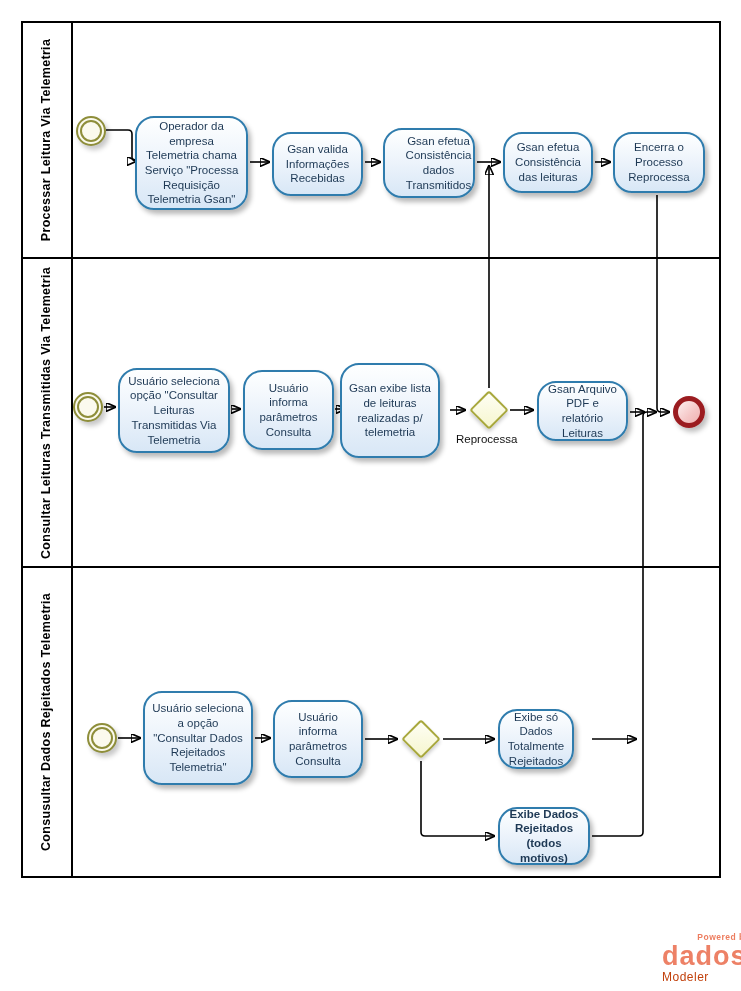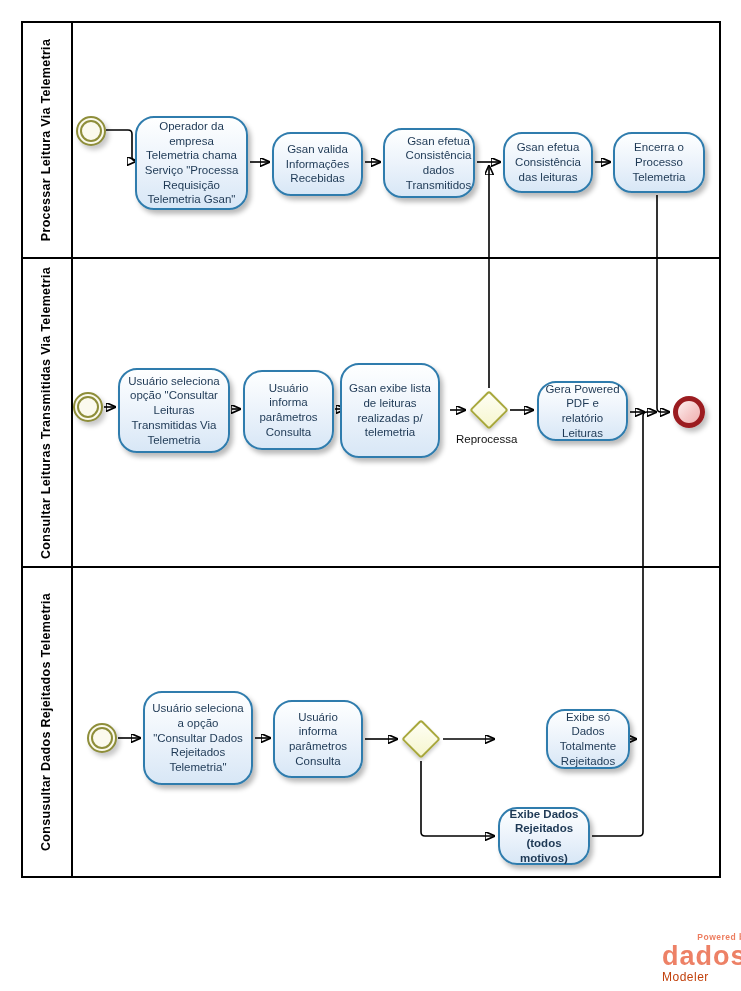--- a/index.html
+++ b/index.html
@@ -92,39 +92,39 @@
   </g>
 </svg>
 
 <div class="abs event-start" style="left:76px;top:116px;">
   <div class="event-start-inner"></div>
 </div>
 <div class="abs task" style="left:135px;top:116px;width:113px;height:94px;">Operador da empresa Telemetria chama Serviço "Processa Requisição Telemetria Gsan"</div>
 <div class="abs task" style="left:272px;top:132px;width:91px;height:64px;">Gsan valida Informações Recebidas</div>
 <div class="abs task" style="left:383px;top:128px;width:92px;height:70px;padding-left:24px;">Gsan efetua Consistência dados Transmitidos</div>
 <div class="abs task" style="left:503px;top:132px;width:90px;height:61px;">Gsan efetua Consistência das leituras</div>
-<div class="abs task" style="left:613px;top:132px;width:92px;height:61px;">Encerra o Processo Telemetria</div>
+<div class="abs task" style="left:613px;top:132px;width:92px;height:61px;">Encerra o Processo Reprocessa</div>
 
 <div class="abs event-start" style="left:73px;top:392px;">
   <div class="event-start-inner"></div>
 </div>
 <div class="abs task" style="left:118px;top:368px;width:112px;height:85px;">Usuário seleciona opção "Consultar Leituras Transmitidas Via Telemetria</div>
 <div class="abs task" style="left:243px;top:370px;width:91px;height:80px;">Usuário informa parâmetros Consulta</div>
 <div class="abs task" style="left:340px;top:363px;width:100px;height:95px;">Gsan exibe lista de leituras realizadas p/ telemetria</div>
 <div class="abs gateway" style="left:475px;top:396px;"></div>
 <div class="abs gateway-label" style="left:456px;top:433px;">Reprocessa</div>
-<div class="abs task" style="left:537px;top:381px;width:91px;height:60px;">Gera Powered PDF e relatório Leituras</div>
+<div class="abs task" style="left:537px;top:381px;width:91px;height:60px;">Gsan Arquivo PDF e relatório Leituras</div>
 <div class="abs event-end" style="left:673px;top:396px;"></div>
 
 <div class="abs event-start" style="left:87px;top:723px;">
   <div class="event-start-inner"></div>
 </div>
 <div class="abs task" style="left:143px;top:691px;width:110px;height:94px;">Usuário seleciona a opção "Consultar Dados Rejeitados Telemetria"</div>
 <div class="abs task" style="left:273px;top:700px;width:90px;height:78px;">Usuário informa parâmetros Consulta</div>
 <div class="abs gateway" style="left:407px;top:725px;"></div>
-<div class="abs task" style="left:498px;top:709px;width:84px;height:60px;margin-left:48px;">Exibe só Dados Totalmente Rejeitados</div>
+<div class="abs task" style="left:498px;top:709px;width:76px;height:60px;">Exibe só Dados Totalmente Rejeitados</div>
 <div class="abs task" style="left:498px;top:807px;width:92px;height:58px;font-weight:bold;">Exibe Dados Rejeitados (todos motivos)</div>
 
 <div class="abs logo">
   <div class="powered">Powered by</div>
   <div class="brand">dados</div>
   <div class="product">Modeler</div>
 </div>
 
 </body></html>

